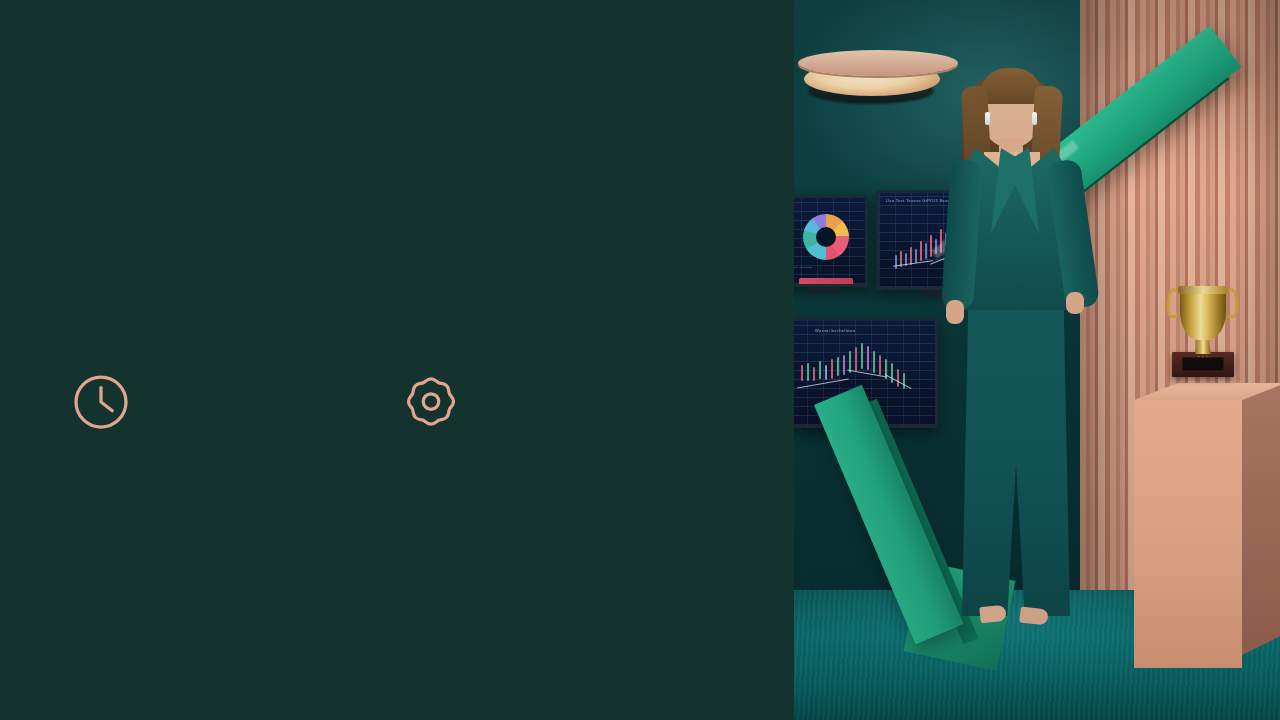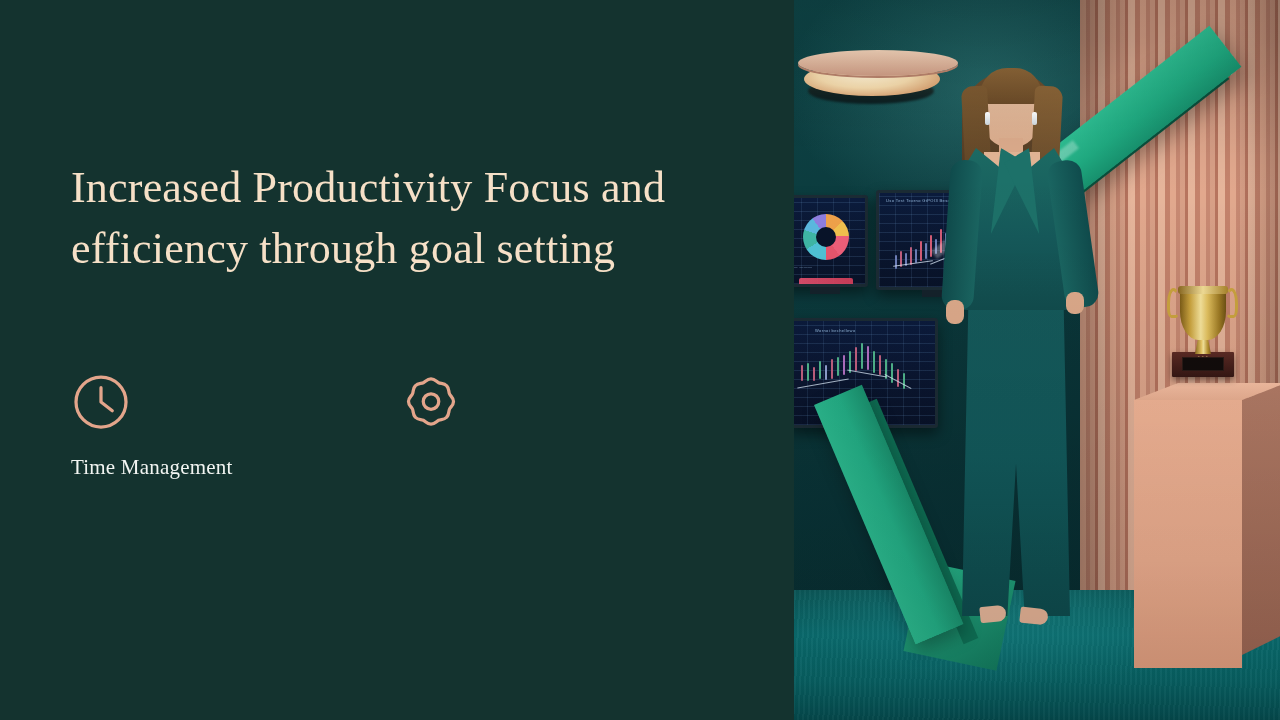--- a/index.html
+++ b/index.html
@@ -249,32 +249,30 @@
     background:linear-gradient(180deg, rgba(0,0,0,.10), rgba(0,0,0,0) 22%, rgba(0,0,0,.10));
     pointer-events:none; }
 </style>
 </head>
 <body>
 
 <div id="slide">
 
   <div id="text-panel">
 
-    <h1 id="slide-title">Increased Productivity Focus and efficiency through goal setting</h1>
 
     <div id="features">
 
       <div class="feature">
         <span>
           <svg class="feature-icon" viewBox="0 0 48 48" fill="none">
             <circle cx="24" cy="24" r="20" stroke="#E3A58B" stroke-width="2.6"></circle>
             <path d="M24 12.5 V24 L33 31" stroke="#E3A58B" stroke-width="2.6" stroke-linecap="round" stroke-linejoin="round"></path>
           </svg>
         </span>
-        <div class="feature-head">Time Management</div>
       </div>
 
       <div class="feature">
         <span>
           <svg class="feature-icon" viewBox="0 0 48 48" fill="none">
             <path d="M24 5.5c3.1 0 4.3 2.2 6.1 3.1 1.9.9 4.3.2 6.4 2.4 2.2 2.2 1.4 4.6 2.3 6.5.9 1.9 3.2 3 3.2 6.1s-2.3 4.2-3.2 6.1c-.9 1.9-.1 4.3-2.3 6.5-2.1 2.2-4.5 1.5-6.4 2.4-1.8.9-3 3.1-6.1 3.1s-4.3-2.2-6.1-3.1c-1.9-.9-4.3-.2-6.4-2.4-2.2-2.2-1.4-4.6-2.3-6.5C8.3 27.8 6 26.7 6 23.6s2.3-4.2 3.2-6.1c.9-1.9.1-4.3 2.3-6.5 2.1-2.2 4.5-1.5 6.4-2.4C19.7 7.7 20.9 5.5 24 5.5Z" stroke="#E3A58B" stroke-width="2.6" stroke-linejoin="round"></path>
             <circle cx="24" cy="23.6" r="6.2" stroke="#E3A58B" stroke-width="2.6"></circle>
           </svg>
         </span>
       </div>

